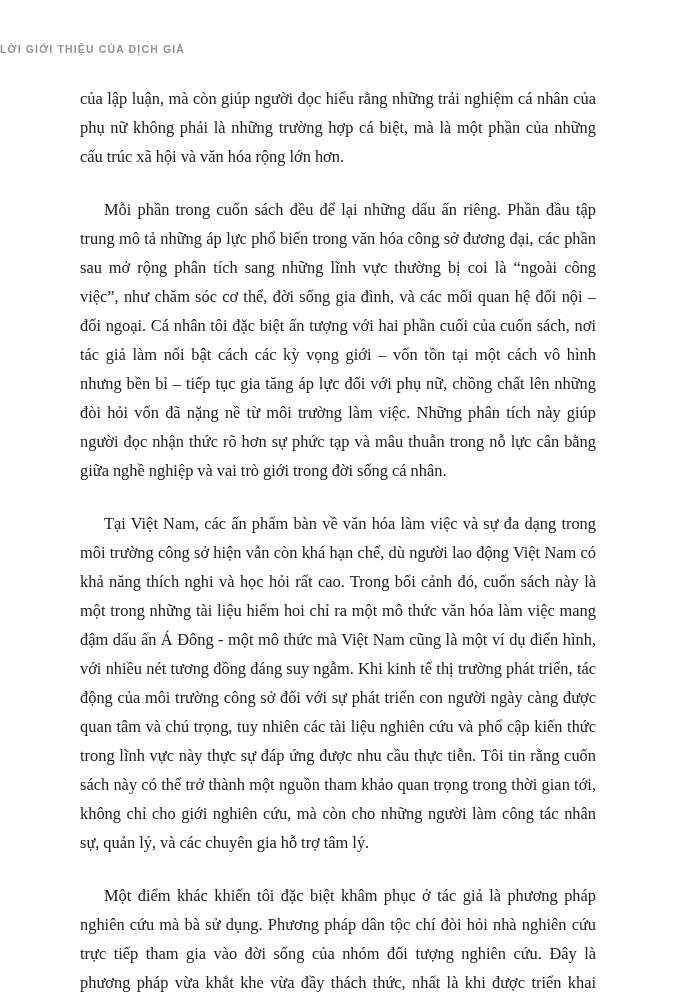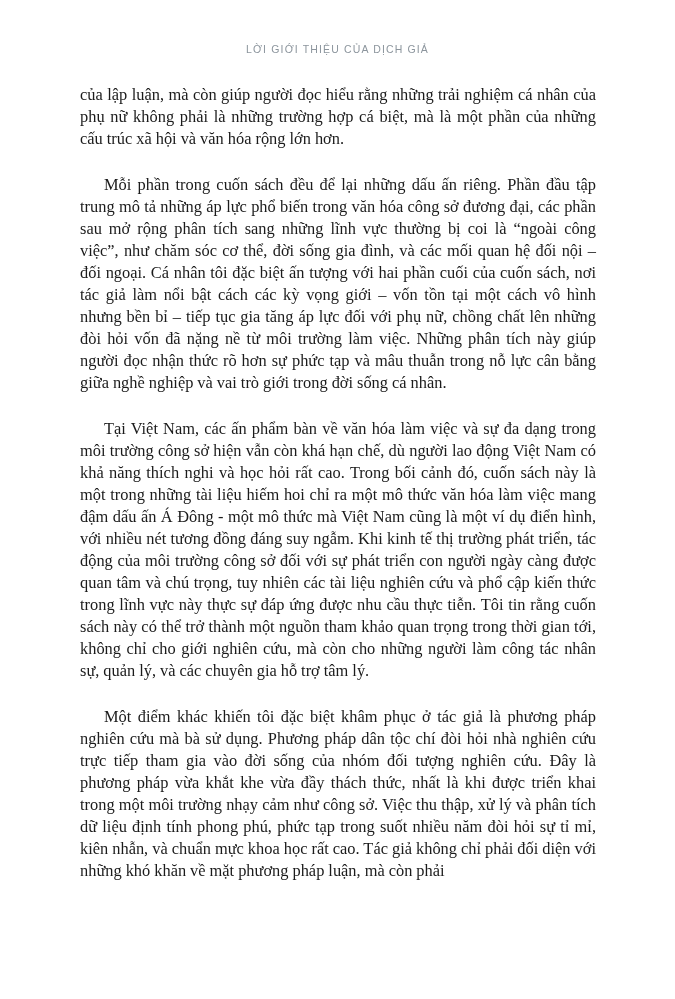--- a/index.html
+++ b/index.html
@@ -14,41 +14,40 @@
     background: #ffffff;
     overflow: hidden;
     box-sizing: border-box;
     font-family: "Liberation Serif", "DejaVu Serif", serif;
   }
   .running-head {
     position: absolute;
     top: 43px;
     left: 0;
     right: 0;
-    text-align: center;
     font-family: "Liberation Sans", "DejaVu Sans", sans-serif;
     font-size: 10.5px;
     letter-spacing: 1.15px;
     color: #8c959d;
-    font-weight: 400;
+    font-weight: 700;
     text-transform: uppercase;
     white-space: nowrap;
   }
   .content {
     position: absolute;
     top: 84px;
     left: 80px;
     width: 516px;
   }
   .content p {
     margin: 0 0 0 0;
     text-align: justify;
     text-justify: inter-word;
     font-size: 16.4px;
-    line-height: 22px;
+    line-height: 29px;
     color: #1b1b1b;
     text-indent: 24px;
     hyphens: none;
     word-spacing: -0.1px;
   }
   .content p.first {
     text-indent: 0;
   }
   .content p + p {
     margin-top: 24px;

